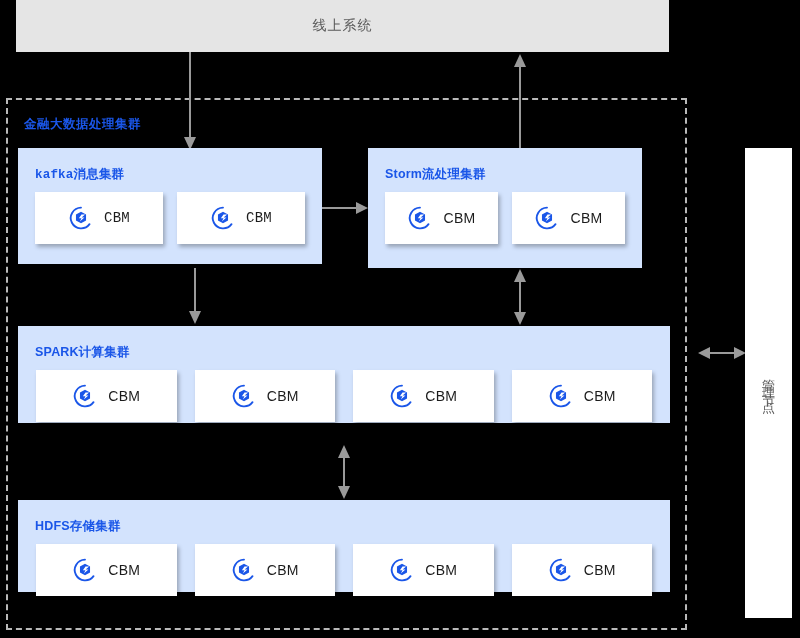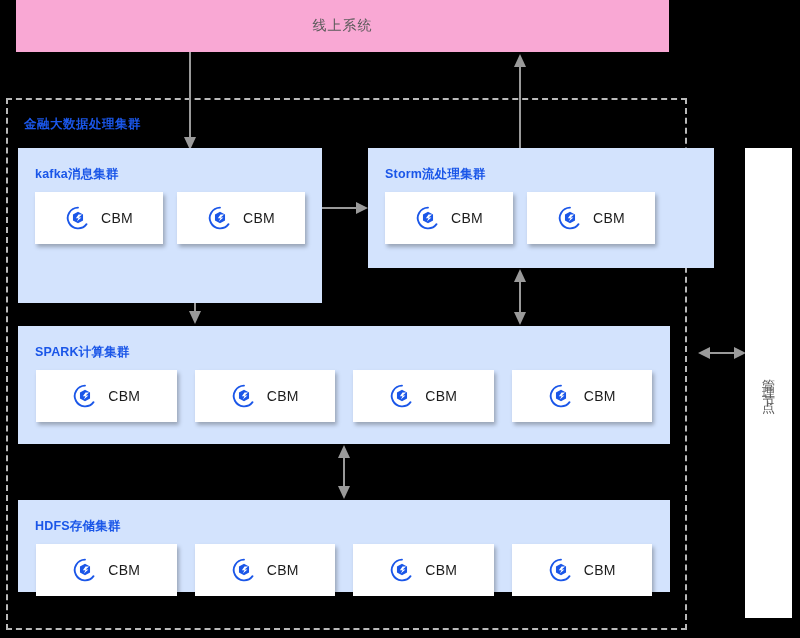--- a/index.html
+++ b/index.html
@@ -7,21 +7,21 @@
     width: 800px; height: 638px;
     background: #000000;
     font-family: "Liberation Sans", "DejaVu Sans", sans-serif;
     overflow: hidden;
   }
   #canvas { position: relative; width: 800px; height: 638px; background: #000; }
 
   
   .top-box {
     position: absolute; left: 16px; top: 0px; width: 653px; height: 52px;
-    background: #f9a8d4;
+    background: #e5e5e5;
     box-shadow: 2px 3px 4px rgba(0,0,0,0.35);
     display: flex; align-items: center; justify-content: center;
   }
   .top-box-label { font-size: 14px; color: #5a5a5a; letter-spacing: 1px; }
 
   
   .dashed-region {
     position: absolute; left: 6px; top: 98px; width: 681px; height: 532px;
     border: 2px dashed #b9b9b9;
   }
@@ -39,23 +39,23 @@
   }
   .cluster-title {
     position: absolute; left: 17px; top: 18px;
     font-size: 12.5px; color: #1a56e8; font-weight: bold;
     letter-spacing: .2px;
   }
   .nodes { position: absolute; left: 0; top: 44px; width: 100%;
            display: flex; }
 
   
-  #cluster-kafka { left: 18px;  top: 148px; width: 304px; height: 155px; }
-  #cluster-storm { left: 368px; top: 148px; width: 346px; height: 120px; }
-  #cluster-spark { left: 18px;  top: 326px; width: 652px; height: 118px; }
+  #cluster-kafka { left: 18px;  top: 148px; width: 304px; height: 116px; font-family: Liberation Mono, monospace; }
+  #cluster-storm { left: 368px; top: 148px; width: 274px; height: 120px; }
+  #cluster-spark { left: 18px;  top: 326px; width: 652px; height: 97px; }
   #cluster-hdfs  { left: 18px;  top: 500px; width: 652px; height: 92px; }
 
   
   .node {
     background: #ffffff;
     box-shadow: 2px 3px 4px rgba(0,0,0,0.28);
     display: flex; align-items: center; justify-content: center;
     gap: 10px;
     height: 52px;
   }

